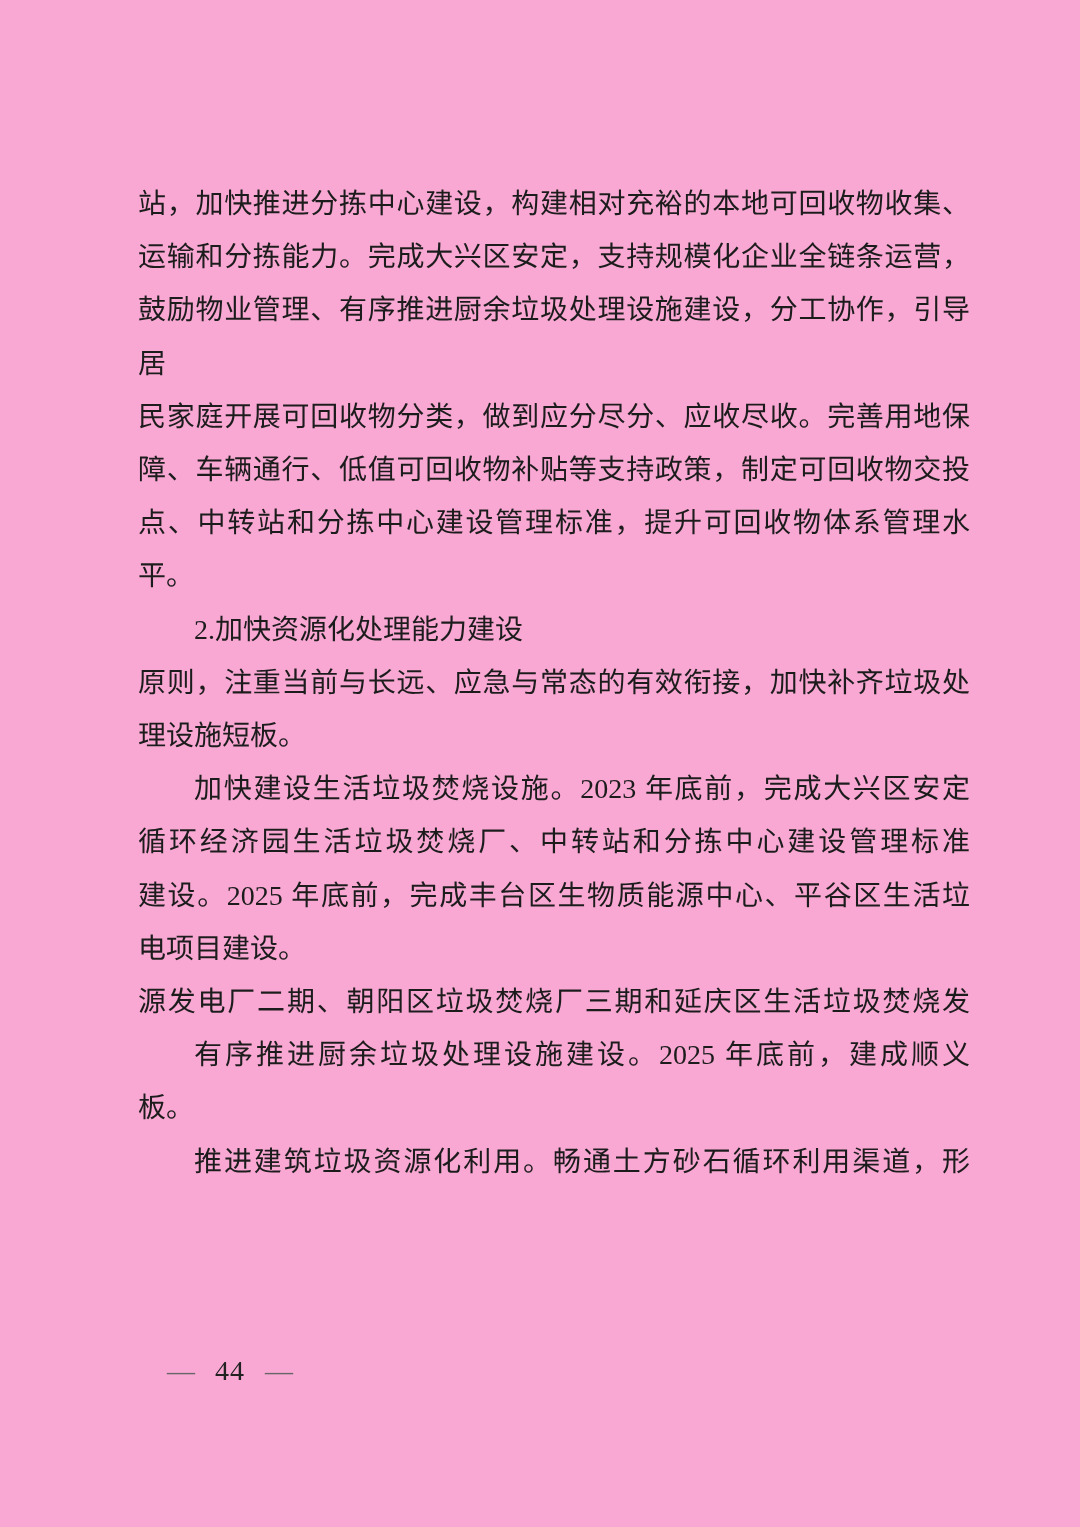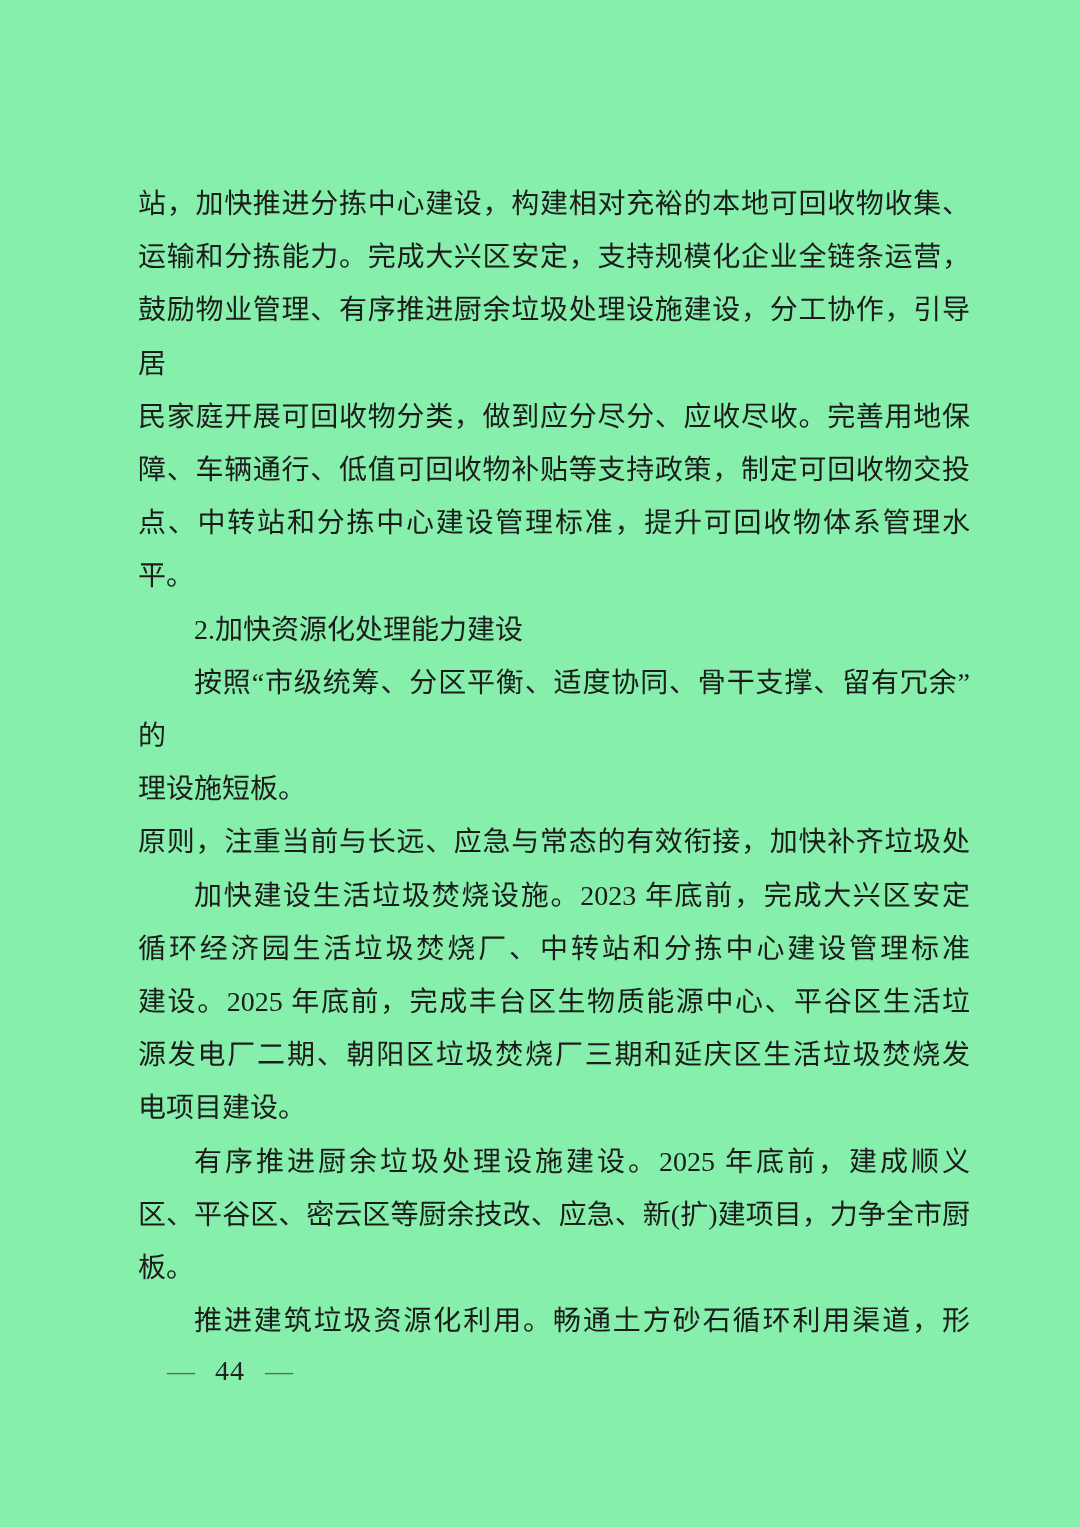--- a/index.html
+++ b/index.html
@@ -1,20 +1,20 @@
 <!DOCTYPE html>
 <html lang="zh-CN"><head>
 <meta charset="utf-8">
 <style>
   html, body { margin: 0; padding: 0; background: #ffffff; }
   .page {
     position: relative;
     width: 1080px;
     height: 1527px;
-    background: #86efac;
+    background: #f9a8d4;
     overflow: hidden;
     font-family: "Liberation Serif", "DejaVu Serif", serif;
   }
   .doc {
     position: absolute;
     left: 138px;
     top: 177px;
     width: 832px;
     font-size: 28px;
     line-height: 53.2px;
@@ -52,30 +52,28 @@
 <div class="page">
   <div class="doc">
       <div class="line">站，加快推进分拣中心建设，构建相对充裕的本地可回收物收集、</div>
       <div class="line">运输和分拣能力。完成大兴区安定，支持规模化企业全链条运营，</div>
       <div class="line">鼓励物业管理、有序推进厨余垃圾处理设施建设，分工协作，引导居</div>
       <div class="line">民家庭开展可回收物分类，做到应分尽分、应收尽收。完善用地保</div>
       <div class="line">障、车辆通行、低值可回收物补贴等支持政策，制定可回收物交投</div>
       <div class="line">点、中转站和分拣中心建设管理标准，提升可回收物体系管理水</div>
       <div class="line end">平。</div>
       <div class="line ind end">2.加快资源化处理能力建设</div>
-      <div class="line ind">按照“市级统筹、分区平衡、适度协同、骨干支撑、留有冗余”的</div>
+      <div class="line">原则，注重当前与长远、应急与常态的有效衔接，加快补齐垃圾处</div>
       <div class="line end">理设施短板。</div>
-      <div class="line">原则，注重当前与长远、应急与常态的有效衔接，加快补齐垃圾处</div>
       <div class="line ind">加快建设生活垃圾焚烧设施。2023 年底前，完成大兴区安定</div>
       <div class="line">循环经济园生活垃圾焚烧厂、中转站和分拣中心建设管理标准</div>
       <div class="line">建设。2025 年底前，完成丰台区生物质能源中心、平谷区生活垃</div>
+      <div class="line end">电项目建设。</div>
       <div class="line">源发电厂二期、朝阳区垃圾焚烧厂三期和延庆区生活垃圾焚烧发</div>
-      <div class="line end">电项目建设。</div>
       <div class="line ind">有序推进厨余垃圾处理设施建设。2025 年底前，建成顺义</div>
-      <div class="line">区、平谷区、密云区等厨余技改、应急、新(扩)建项目，力争全市厨</div>
       <div class="line end">板。</div>
       <div class="line ind">推进建筑垃圾资源化利用。畅通土方砂石循环利用渠道，形</div>
     </div>
 
   <div class="footer">
     <span class="dash">—</span>
     <span class="num">44</span>
     <span class="dash">—</span>
   </div>
 </div>

